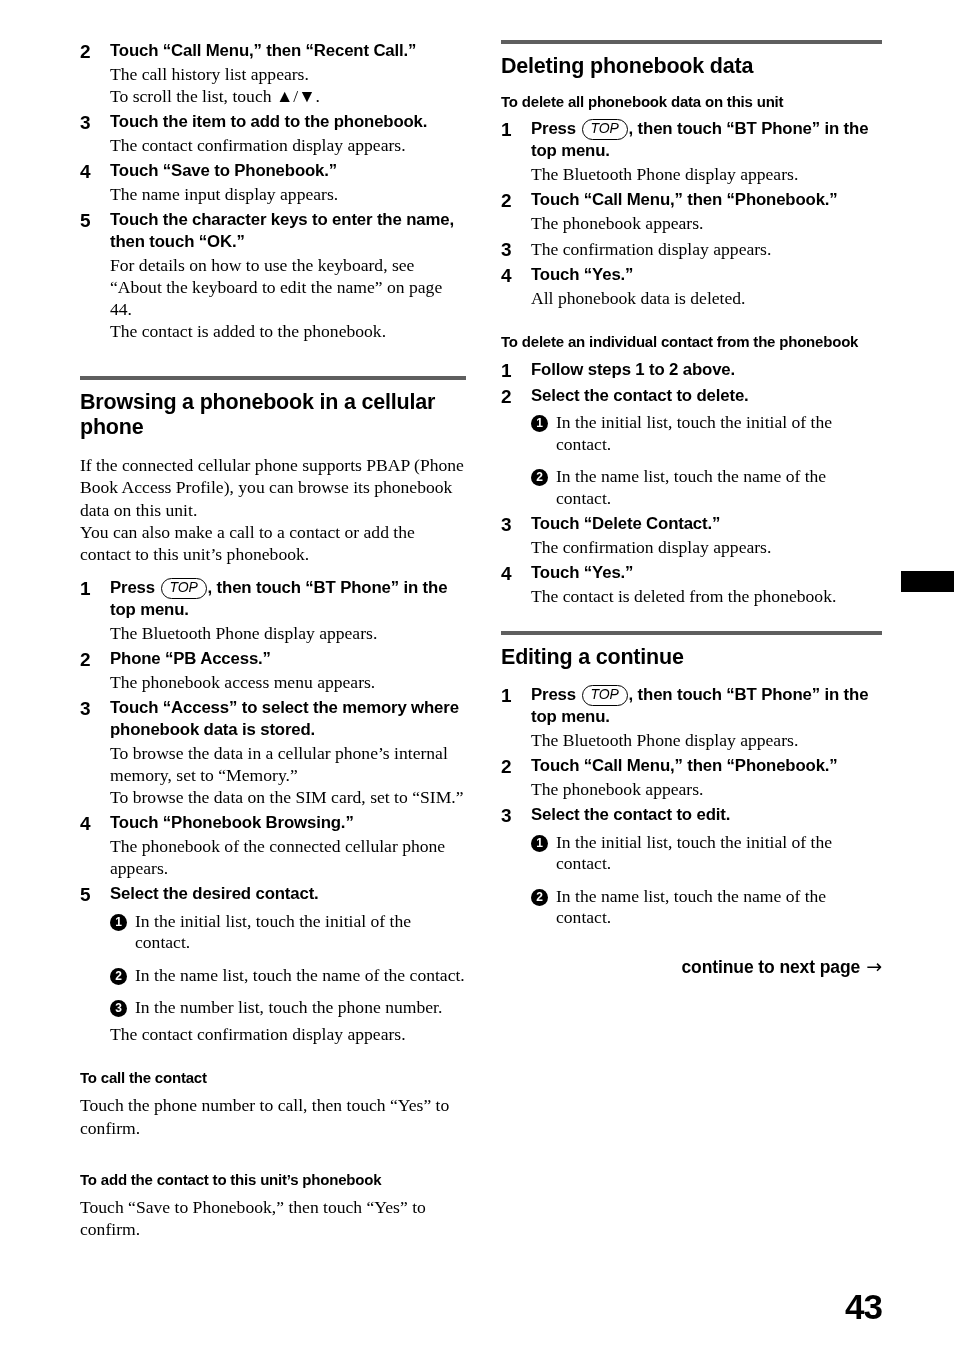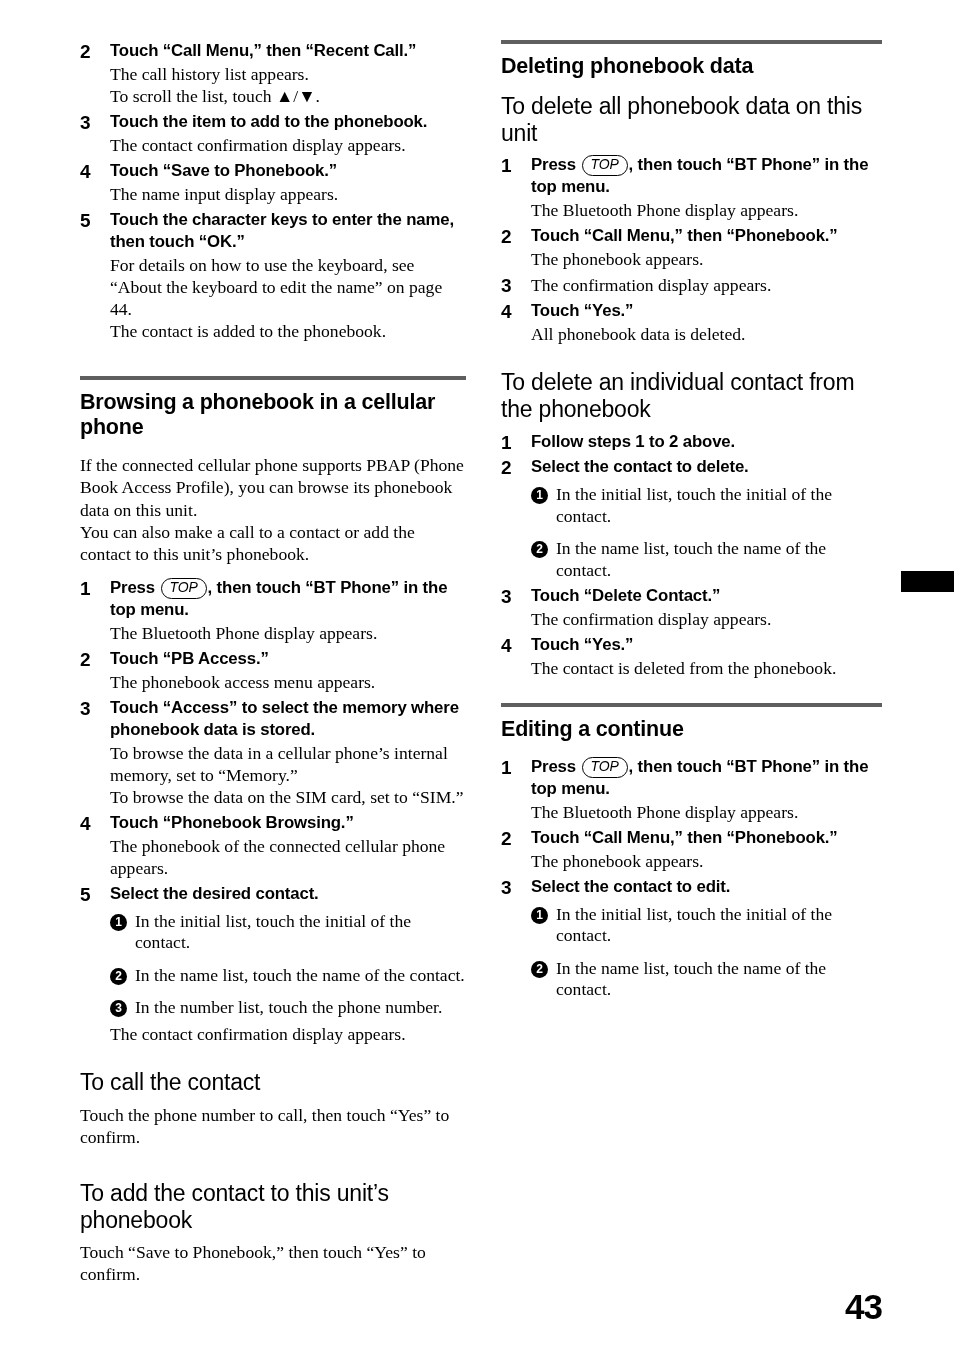--- a/index.html
+++ b/index.html
@@ -45,22 +45,22 @@
   .h-section {
     font-family: "Liberation Sans", "DejaVu Sans", sans-serif;
     font-weight: bold;
     font-size: 21.5px;
     line-height: 1.16;
     letter-spacing: -0.2px;
     margin: 0 0 14px 0;
   }
   .h-sub {
     font-family: "Liberation Sans", "DejaVu Sans", sans-serif;
-    font-weight: normal;
-    font-size: 23px;
+    font-weight: bold;
+    font-size: 15px;
     line-height: 1.16;
     letter-spacing: -0.2px;
     margin: 0 0 8px 0;
   }
 
   
   .step {
     position: relative;
     padding-left: 30px;
     margin-bottom: 4px;
@@ -217,21 +217,21 @@
     <div class="para">If the connected cellular phone supports PBAP (Phone Book Access Profile), you can browse its phonebook data on this unit.<br>You can also make a call to a contact or add the contact to this unit’s phonebook.</div>
 
     <div class="step">
       <div class="step-num">1</div>
       <div class="step-title"><span>Press </span><span class="key-pill">TOP</span><span>, then touch “BT Phone” in the top menu.</span></div>
       <div class="step-body">The Bluetooth Phone display appears.</div>
     </div>
 
     <div class="step">
       <div class="step-num">2</div>
-      <div class="step-title">Touch “PB Access.”</div>
+      <div class="step-title">Phone “PB Access.”</div>
       <div class="step-body">The phonebook access menu appears.</div>
     </div>
 
     <div class="step">
       <div class="step-num">3</div>
       <div class="step-title">Touch “Access” to select the memory where phonebook data is stored.</div>
       <div class="step-body">To browse the data in a cellular phone’s internal memory, set to “Memory.”<br>To browse the data on the SIM card, set to “SIM.”</div>
     </div>
 
     <div class="step">
@@ -363,19 +363,20 @@
           <span class="dot">1</span>
           <span>In the initial list, touch the initial of the contact.</span>
         </div>
         <div class="substep">
           <span class="dot">2</span>
           <span>In the name list, touch the name of the contact.</span>
         </div>
       </div>
     </div>
 
+    <div class="continue"><span>continue to next page</span><span class="arrow">→</span></div>
 
   </div>
 
   <div class="edge-tab"></div>
   <div class="page-number">43</div>
 
 </div>
 
 </body></html>

